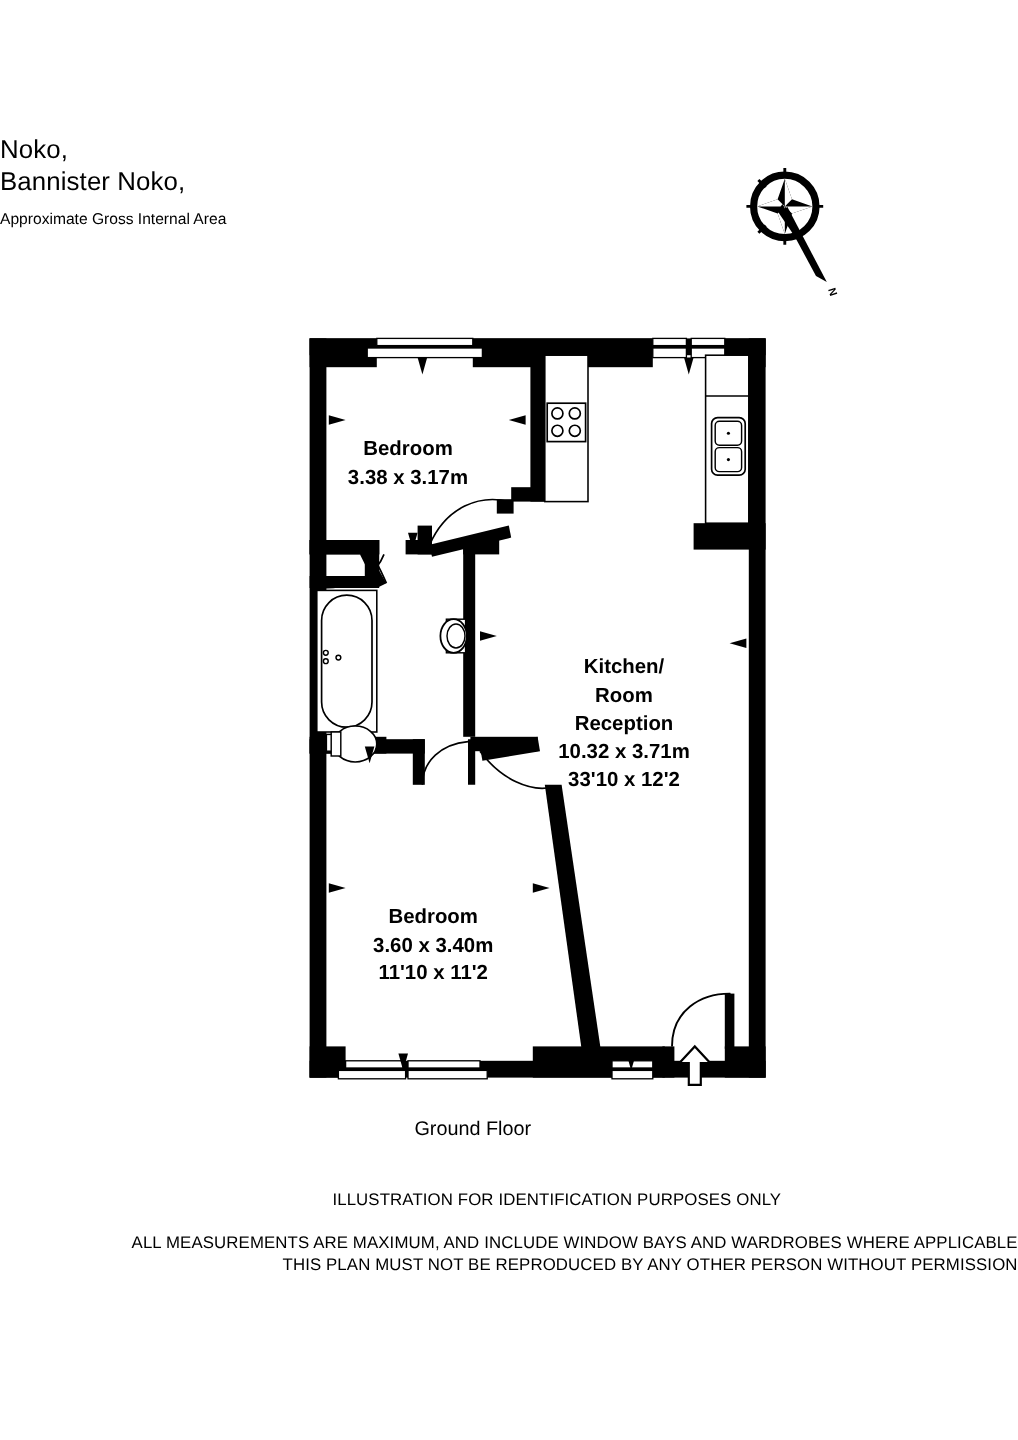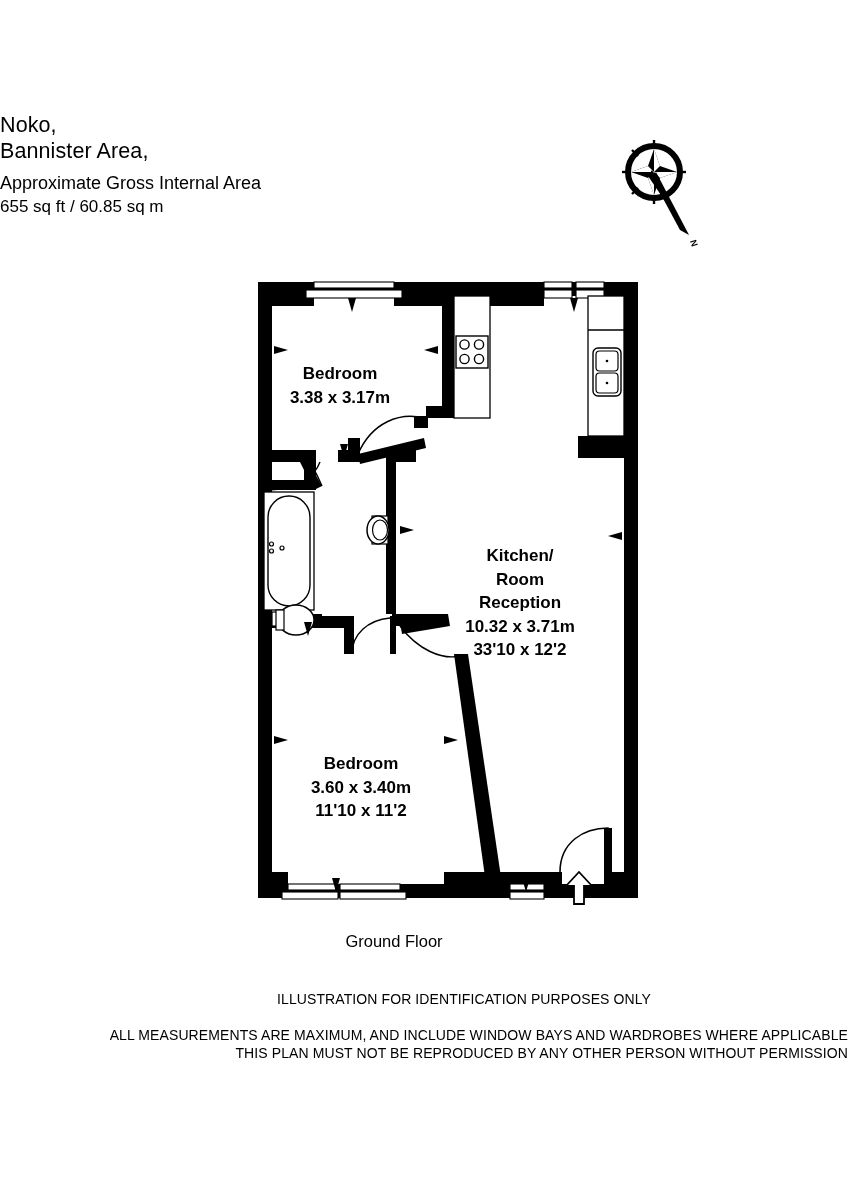--- a/index.html
+++ b/index.html
@@ -29,21 +29,21 @@
     top: 112px;
     width: 760px;
     text-align: left;
   }
   .addr-line {
     font-size: 21.5px;
     line-height: 26px;
     letter-spacing: 0.1px;
   }
   .area-caption {
-    font-size: 18px;
+    font-size: 13px;
     line-height: 20px;
     margin-top: 9px;
   }
   .area-value {
     font-size: 17px;
     line-height: 22px;
     margin-top: 3px;
   }
 
   
@@ -111,23 +111,22 @@
   #label-krr  { left: 432px; top: 544px; width: 176px; }
   #label-bed2 { left: 268px; top: 752px; width: 186px; }
 </style>
 </head>
 <body>
 
 <div id="page">
 
   <div class="header">
     <div class="addr-line">Noko,</div>
-    <div class="addr-line">Bannister Area,</div>
+    <div class="addr-line">Bannister Noko,</div>
     <div class="area-caption">Approximate Gross Internal Area</div>
-    <div class="area-value">655 sq ft  /  60.85 sq m</div>
   </div>
 
   <div class="compass">
     <svg width="92" height="112" viewBox="0 0 92 112">
 
       <circle cx="38" cy="36" r="26" fill="none" stroke="#000" stroke-width="6"></circle>
 
       <g stroke="#000" stroke-width="2.4">
         <line x1="38" y1="4" x2="38" y2="12"></line>
         <line x1="38" y1="60" x2="38" y2="68"></line>

